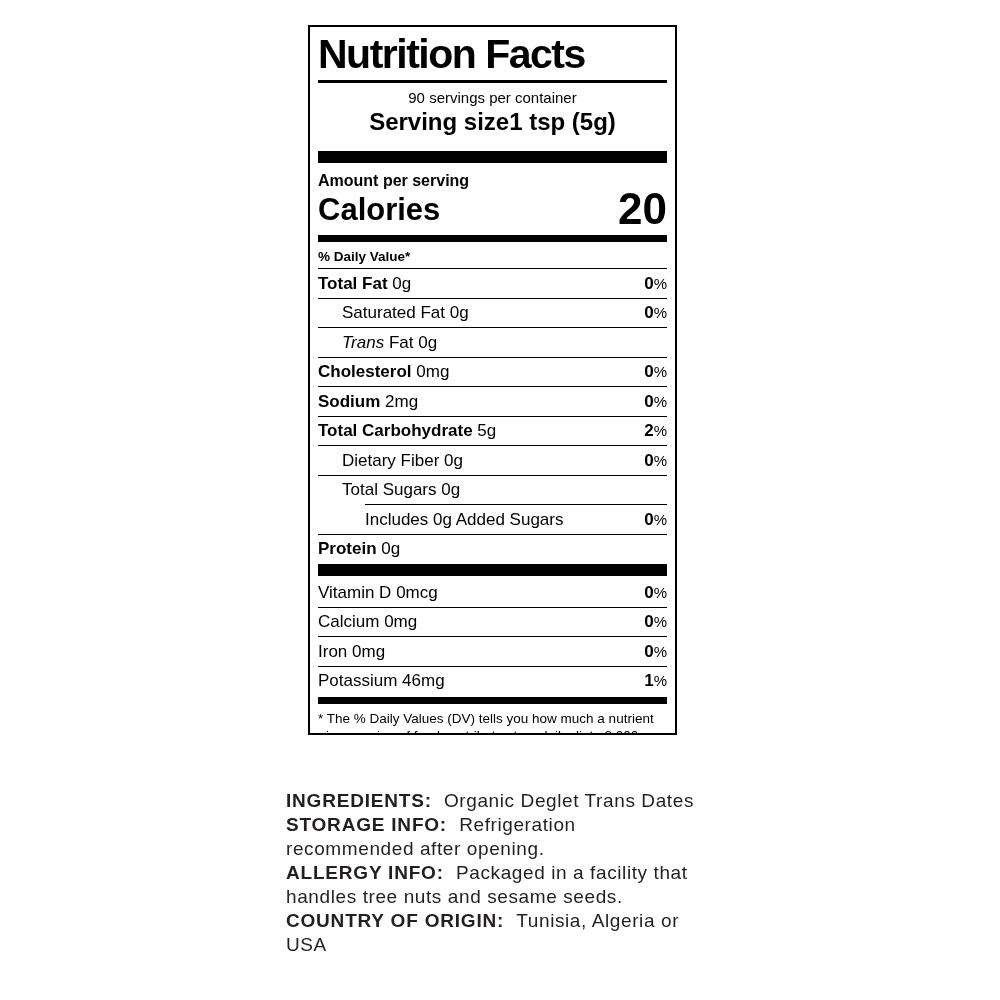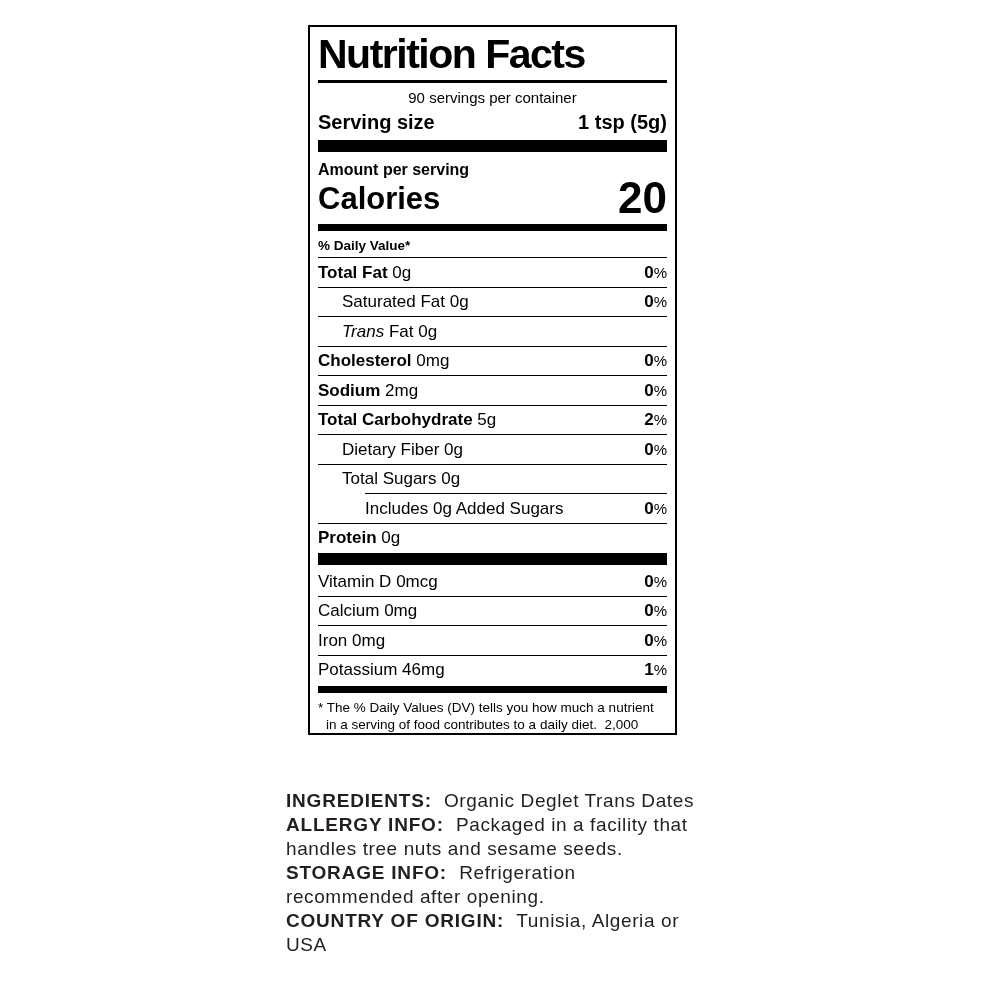--- a/index.html
+++ b/index.html
@@ -15,22 +15,22 @@
     border:2px solid #000; padding:2px 8px 6px 8px; overflow:hidden;
     background:#fff;
   }
   .nf-title {
     font-size:41px; font-weight:bold; letter-spacing:-1.5px;
     line-height:1.18; padding-top:1px;
   }
   .rule3 { height:3px; background:#000; margin-top:2px; }
   .servings { font-size:15px; line-height:24px; padding-top:3px;text-align:center; }
   .ssrow {
-    display:flex; justify-content:space-between;
-    font-size:20px; font-weight:bold; line-height:24px; padding-bottom:5px;
+    display:flex; justify-content:center;
+    font-size:24px; font-weight:bold; line-height:24px; padding-bottom:16px;
   }
   .bar12 { height:12px; background:#000; margin:1px 0 2px 0; }
   .bar7  { height:7px;  background:#000; margin:2px 0; }
   .aps { font-size:16px; font-weight:bold; line-height:18px; padding-top:7px; }
   .calrow { display:flex; justify-content:space-between; align-items:flex-end; padding-bottom:5px; }
   .cal-label { font-size:31px; font-weight:bold; line-height:36px; }
   .cal-value { font-size:44px; font-weight:bold; line-height:38px; }
   .dvh { font-size:13.5px; font-weight:bold; padding:5px 0 4px 0; }
 
   .row {
@@ -144,18 +144,18 @@
       <span class="nm"><span>Potassium</span> <span>46mg</span></span>
       <span class="dv"><b>1</b>%</span>
     </div>
 
     <div class="bar7"></div>
     <div class="footnote">* The % Daily Values (DV) tells you how much a nutrient in a serving of food contributes to a daily diet.  2,000 calories a day is used for general nutrition advice.</div>
   </section>
 
   <section class="info">
     <p><span class="seg-label">INGREDIENTS:</span><span>Organic Deglet Trans Dates</span></p>
+    <p><span class="seg-label">STORAGE INFO:</span><span>Refrigeration recommended after opening.</span></p>
     <p><span class="seg-label">ALLERGY INFO:</span><span>Packaged in a facility that handles tree nuts and sesame seeds.</span></p>
-    <p><span class="seg-label">STORAGE INFO:</span><span>Refrigeration recommended after opening.</span></p>
     <p><span class="seg-label">COUNTRY OF ORIGIN:</span><span>Tunisia, Algeria or USA</span></p>
   </section>
 
 </div>
 
 </body></html>

